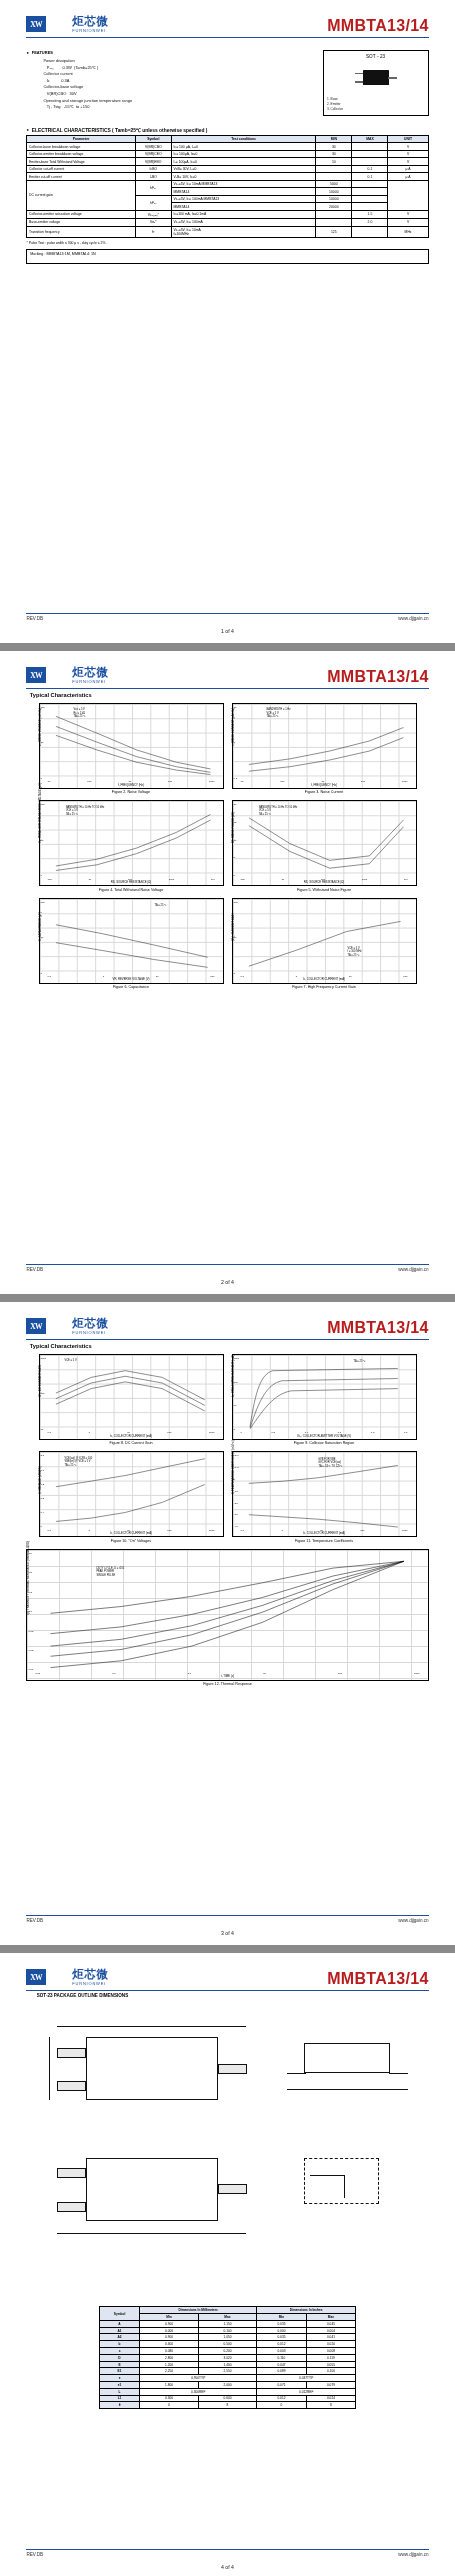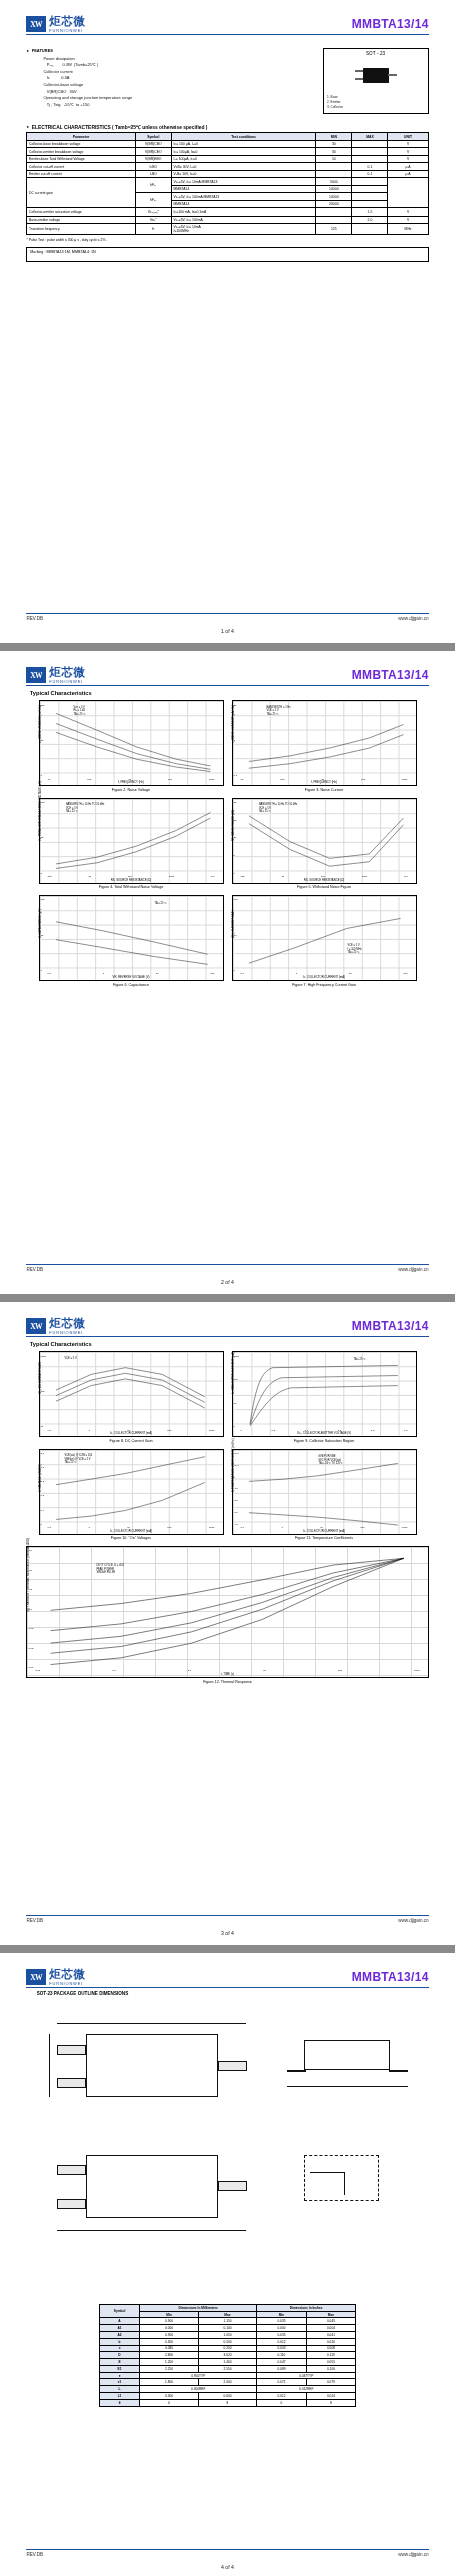--- a/index.html
+++ b/index.html
@@ -14,24 +14,24 @@
 
   
   .hdr { display:flex; align-items:flex-start; justify-content:space-between; }
   .logo-wrap { display:flex; align-items:center; gap:3.4px; }
   .logo-mark {
     width:19.5px; height:16px; background:#1b4fa0; color:#fff;
     display:flex; align-items:center; justify-content:center;
     font-size:7.5px; font-weight:bold; letter-spacing:-0.6px;
     font-family:"Liberation Serif", serif;
   }
-  .logo-txt { line-height:1; }
+  .logo-txt { line-height:1;margin-left:23px; }
   .logo-cn { font-size:11.5px; font-weight:bold; color:#1b4fa0; font-family:"DejaVu Sans", sans-serif; letter-spacing:0.6px;}
   .logo-en { font-size:4px; color:#1b4fa0; letter-spacing:0.8px; margin-top:1.1px; }
-  .part-no { font-size:12px; font-weight:bold; color:#6d28d9; letter-spacing:0.3px; margin-top:1.1px; }
+  .part-no { font-size:16px; font-weight:bold; color:#b91c1c; letter-spacing:0.3px; margin-top:1.1px; }
   .hdr-rule { border-top:0.6px solid #1b4fa0; margin-top:1.7px; }
 
   
   .footer { position:absolute; left:26.4px; right:26.4px; bottom:9.2px; }
   .footer-rule { border-top:0.6px solid #1b4fa0; margin-bottom:1.7px; }
   .footer-row { display:flex; justify-content:space-between; font-size:4.6px; color:#333; }
   .footer-page { text-align:center; font-size:5.2px; color:#222; margin-top:6.9px; }
 
   
   .bullet { font-size:4.6px; margin:0 0 1.1px 0; display:flex; gap:2.9px; align-items:flex-start;}

